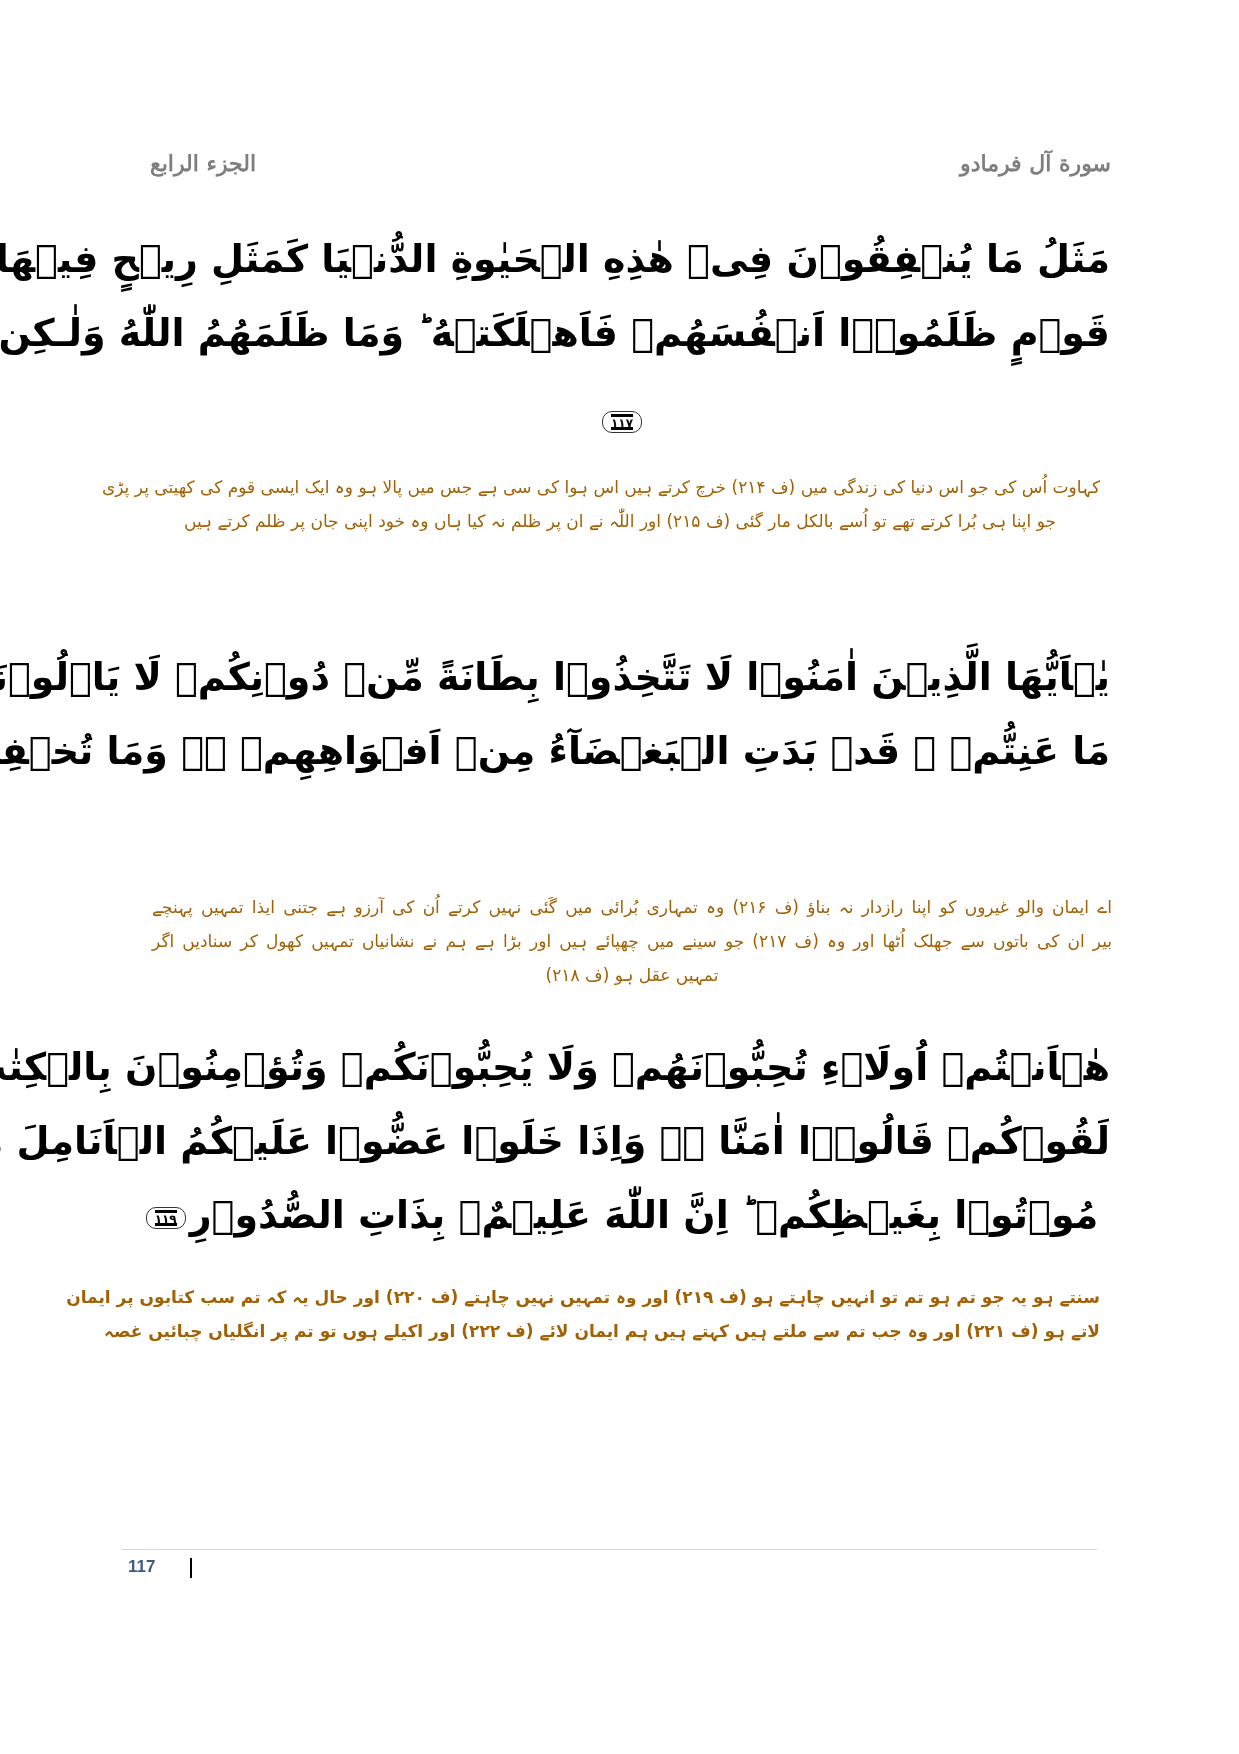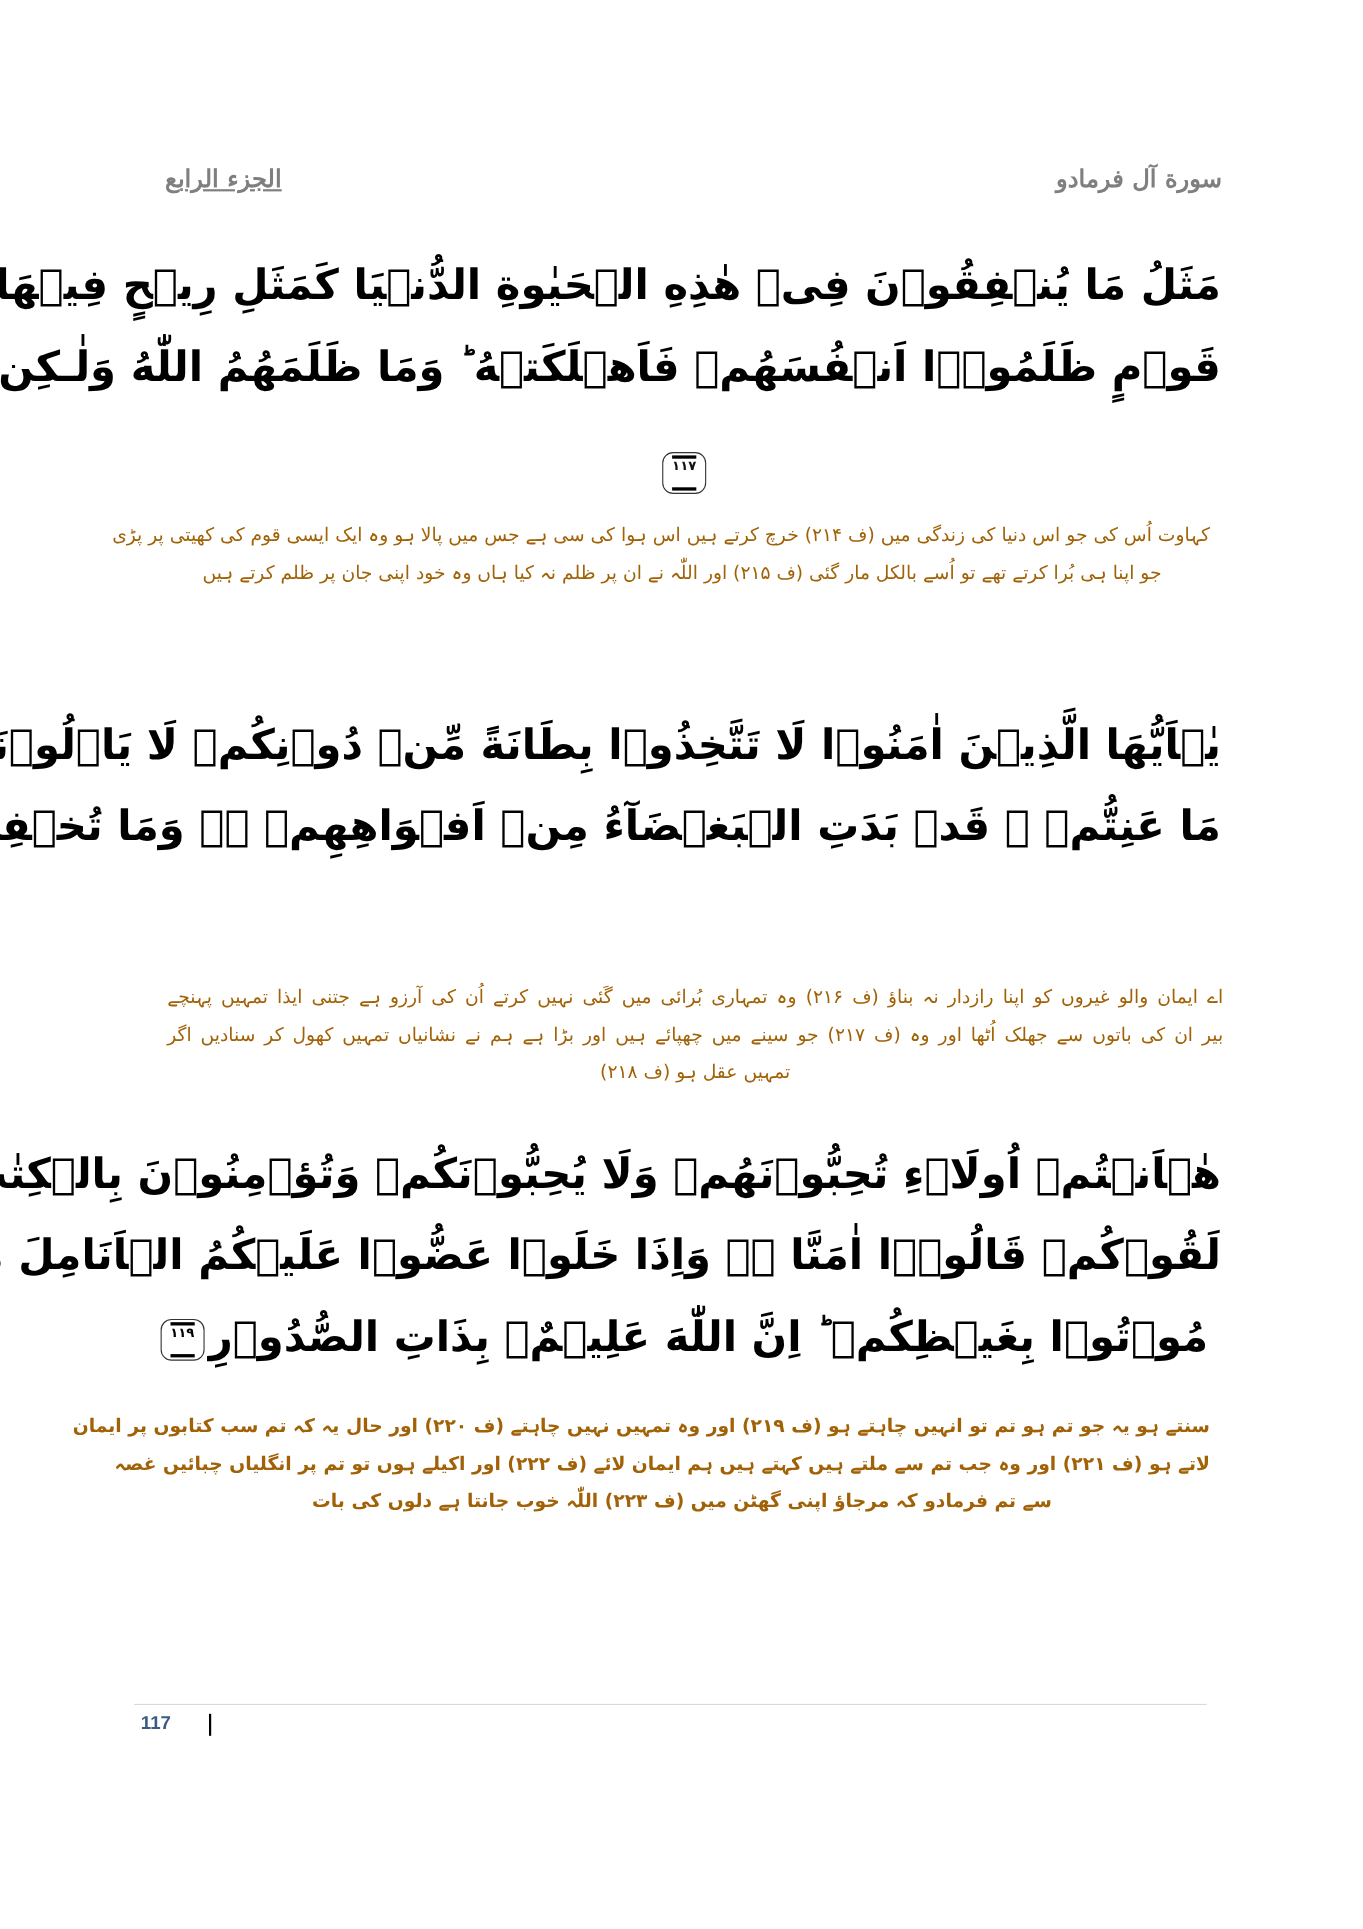--- a/index.html
+++ b/index.html
@@ -28,21 +28,21 @@
       top: 150px;
       font-family: "DejaVu Serif", serif;
       font-size: 22px;
       color: #555555;
       direction: rtl;
       opacity: 0.75;
       font-weight: bold;
       letter-spacing: 0;
       white-space: nowrap;
     }
-    .head-left { left: 150px; text-decoration: underline; }
+    .head-left { left: 150px; }
     .head-right { right: 128px; }
 
     
     .arabic {
       position: absolute;
       left: 130px;
       width: 980px;
       direction: rtl;
       text-align: center;
       font-family: "DejaVu Sans", sans-serif;
@@ -59,21 +59,21 @@
       line-height: 74px;
     }
     .arabic .line.center {
       text-align: center;
       text-align-last: center;
     }
     .verse-marker {
       display: inline-block;
       vertical-align: middle;
       width: 40px;
-      height: 38px;
+      height: 22px;
       border: 1.5px solid #333;
       border-radius: 10px;
       position: relative;
       font-size: 12px;
       line-height: 22px;
       text-align: center;
       font-weight: bold;
       margin: 0 4px;
       background: #fff;
       box-sizing: border-box;
@@ -180,19 +180,18 @@
   </div>
 
   <div class="arabic" style="top:1030px;">
     <span class="line">هٰۤاَنۡتُمۡ اُولَاۤءِ تُحِبُّوۡنَهُمۡ وَلَا يُحِبُّوۡنَكُمۡ وَتُؤۡمِنُوۡنَ بِالۡكِتٰبِ كُلِّهٖ ۚ وَاِذَا</span>
     <span class="line">لَقُوۡكُمۡ قَالُوۡۤا اٰمَنَّا ۖۚ وَاِذَا خَلَوۡا عَضُّوۡا عَلَيۡكُمُ الۡاَنَامِلَ مِنَ الۡغَيۡظِ ؕ قُلۡ</span>
     <span class="line center"><span>مُوۡتُوۡا بِغَيۡظِكُمۡ ؕ اِنَّ اللّٰهَ عَلِيۡمٌۢ بِذَاتِ الصُّدُوۡرِ</span><span class="verse-marker"><span>١١٩</span></span></span>
   </div>
   <div class="urdu" style="top:1280px;font-weight:bold;">
     <span class="line">سنتے ہو یہ جو تم ہو تم تو انہیں چاہتے ہو (ف ۲۱۹)  اور وہ تمہیں نہیں چاہتے (ف ۲۲۰)  اور حال یہ کہ تم سب کتابوں پر ایمان</span>
     <span class="line">لاتے ہو (ف ۲۲۱)  اور وہ جب تم سے ملتے ہیں کہتے ہیں ہم ایمان لائے (ف ۲۲۲)  اور اکیلے ہوں تو تم پر انگلیاں چبائیں غصہ</span>
-    <span class="line center">سے تم فرمادو کہ مرجاؤ اپنی گھٹن میں (ف ۲۲۳)  اللّٰہ خوب جانتا ہے دلوں کی بات</span>
   </div>
 
   <div class="footer-rule"></div>
   <div class="page-number" style="color: rgb(61, 90, 128);">117</div>
   <div class="page-number-bar"></div>
 </div>
 
 </body></html>

